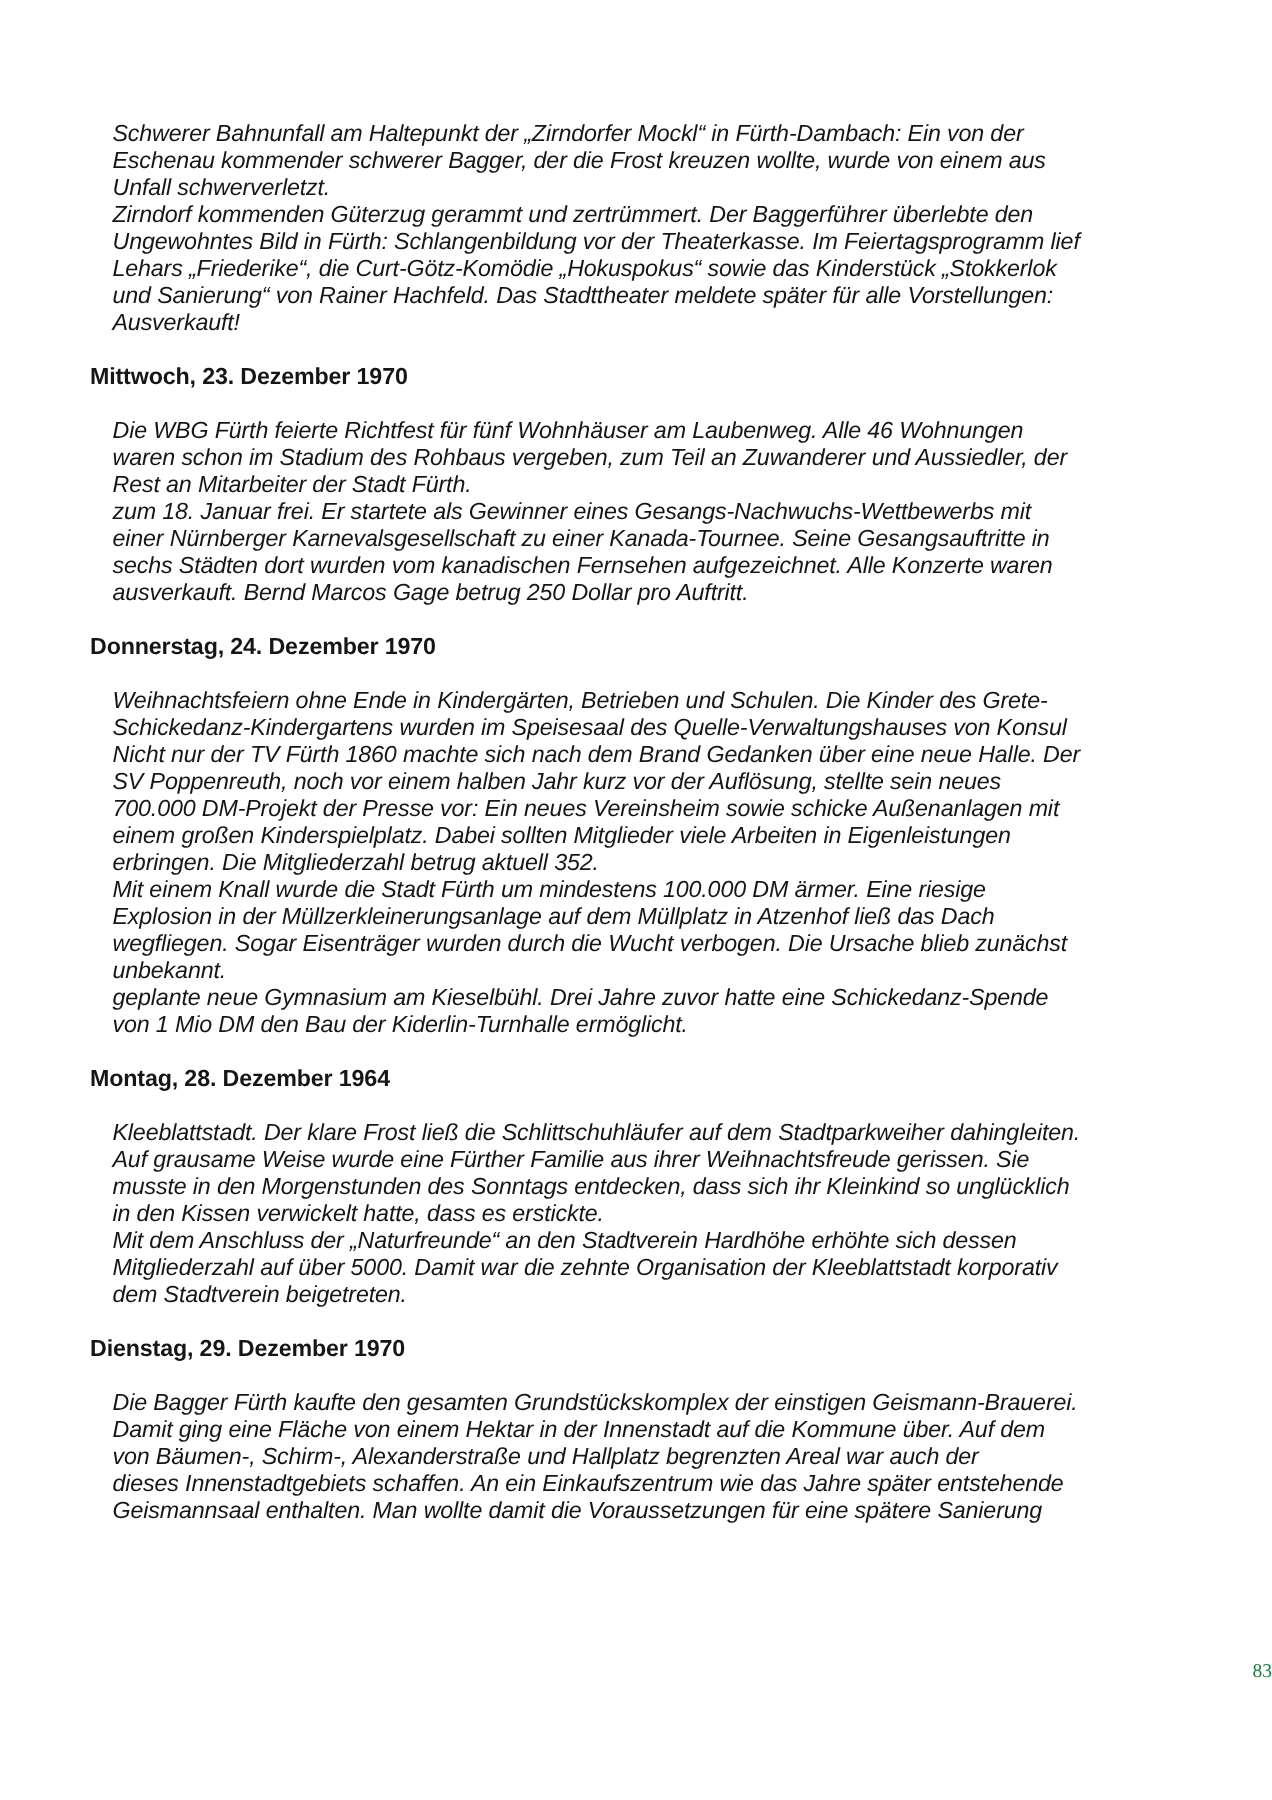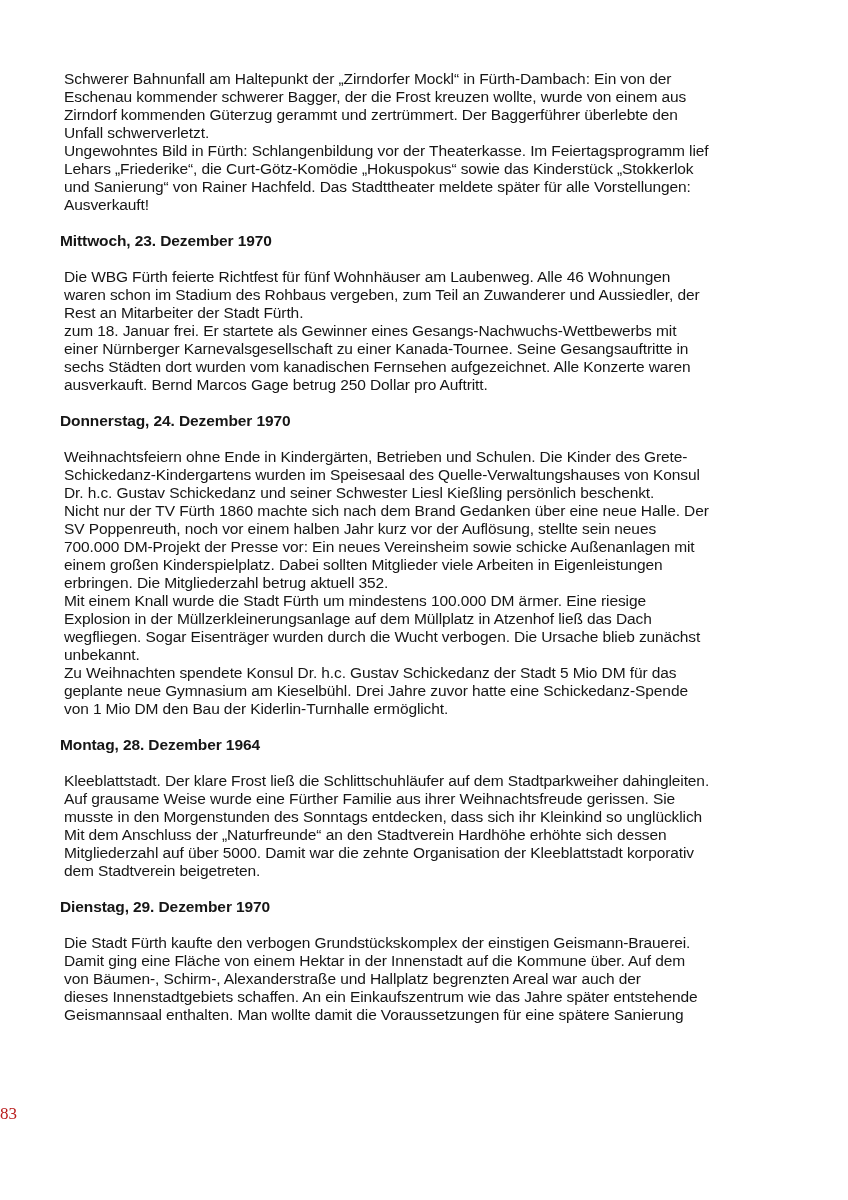--- a/index.html
+++ b/index.html
@@ -16,103 +16,103 @@
     font-family: "Liberation Sans", sans-serif;
     color: #161616;
   }
   .text-column {
     position: absolute;
     left: 60px;
     top: 66px;
     width: 712px;
   }
   .body-paragraph {
-    margin: 4px;
+    margin: 15px;
+    font-style: italic;
   }
   .text-line {
     font-size: 15.5px;
     line-height: 18px;
     white-space: nowrap;
     letter-spacing: -0.1px;
   }
   .date-heading {
     font-size: 15.5px;
     line-height: 18px;
     font-weight: bold;
     margin: 18px 0 18px 0;
     white-space: nowrap;
     letter-spacing: -0.1px;
   }
   .page-number {
     position: absolute;
     top: 1104px;
     left: 0;
     width: 100%;
-    text-align: left;
+    text-align: right;
     font-family: "Liberation Serif", serif;
-    font-size: 17px;
+    font-size: 13px;
     line-height: 20px;
-    color: #b91c1c;
+    color: #15803d;
   }
 </style>
 </head>
 <body>
 
 <div class="page">
   <div class="text-column" id="text-column">
       <div class="body-paragraph">
         <div class="text-line">Schwerer Bahnunfall am Haltepunkt der „Zirndorfer Mockl“ in Fürth-Dambach: Ein von der</div>
         <div class="text-line">Eschenau kommender schwerer Bagger, der die Frost kreuzen wollte, wurde von einem aus</div>
+        <div class="text-line">Unfall schwerverletzt.</div>
         <div class="text-line">Zirndorf kommenden Güterzug gerammt und zertrümmert. Der Baggerführer überlebte den</div>
-        <div class="text-line">Unfall schwerverletzt.</div>
         <div class="text-line">Ungewohntes Bild in Fürth: Schlangenbildung vor der Theaterkasse. Im Feiertagsprogramm lief</div>
         <div class="text-line">Lehars „Friederike“, die Curt-Götz-Komödie „Hokuspokus“ sowie das Kinderstück „Stokkerlok</div>
         <div class="text-line">und Sanierung“ von Rainer Hachfeld. Das Stadttheater meldete später für alle Vorstellungen:</div>
         <div class="text-line">Ausverkauft!</div>
       </div>
       <div class="date-heading">Mittwoch, 23. Dezember 1970</div>
       <div class="body-paragraph">
         <div class="text-line">Die WBG Fürth feierte Richtfest für fünf Wohnhäuser am Laubenweg. Alle 46 Wohnungen</div>
         <div class="text-line">waren schon im Stadium des Rohbaus vergeben, zum Teil an Zuwanderer und Aussiedler, der</div>
         <div class="text-line">Rest an Mitarbeiter der Stadt Fürth.</div>
         <div class="text-line">zum 18. Januar frei. Er startete als Gewinner eines Gesangs-Nachwuchs-Wettbewerbs mit</div>
         <div class="text-line">einer Nürnberger Karnevalsgesellschaft zu einer Kanada-Tournee. Seine Gesangsauftritte in</div>
         <div class="text-line">sechs Städten dort wurden vom kanadischen Fernsehen aufgezeichnet. Alle Konzerte waren</div>
         <div class="text-line">ausverkauft. Bernd Marcos Gage betrug 250 Dollar pro Auftritt.</div>
       </div>
       <div class="date-heading">Donnerstag, 24. Dezember 1970</div>
       <div class="body-paragraph">
         <div class="text-line">Weihnachtsfeiern ohne Ende in Kindergärten, Betrieben und Schulen. Die Kinder des Grete-</div>
         <div class="text-line">Schickedanz-Kindergartens wurden im Speisesaal des Quelle-Verwaltungshauses von Konsul</div>
-        <div class="text-line">Dr. h.c. Gustav Schickedanz und seiner Schwester Liesl Kießling persönlich beschenkt.</div>
         <div class="text-line">Nicht nur der TV Fürth 1860 machte sich nach dem Brand Gedanken über eine neue Halle. Der</div>
         <div class="text-line">SV Poppenreuth, noch vor einem halben Jahr kurz vor der Auflösung, stellte sein neues</div>
         <div class="text-line">700.000 DM-Projekt der Presse vor: Ein neues Vereinsheim sowie schicke Außenanlagen mit</div>
         <div class="text-line">einem großen Kinderspielplatz. Dabei sollten Mitglieder viele Arbeiten in Eigenleistungen</div>
         <div class="text-line">erbringen. Die Mitgliederzahl betrug aktuell 352.</div>
         <div class="text-line">Mit einem Knall wurde die Stadt Fürth um mindestens 100.000 DM ärmer. Eine riesige</div>
         <div class="text-line">Explosion in der Müllzerkleinerungsanlage auf dem Müllplatz in Atzenhof ließ das Dach</div>
         <div class="text-line">wegfliegen. Sogar Eisenträger wurden durch die Wucht verbogen. Die Ursache blieb zunächst</div>
         <div class="text-line">unbekannt.</div>
-        <div class="text-line">Zu Weihnachten spendete Konsul Dr. h.c. Gustav Schickedanz der Stadt 5 Mio DM für das</div>
         <div class="text-line">geplante neue Gymnasium am Kieselbühl. Drei Jahre zuvor hatte eine Schickedanz-Spende</div>
         <div class="text-line">von 1 Mio DM den Bau der Kiderlin-Turnhalle ermöglicht.</div>
       </div>
       <div class="date-heading">Montag, 28. Dezember 1964</div>
       <div class="body-paragraph">
         <div class="text-line">Kleeblattstadt. Der klare Frost ließ die Schlittschuhläufer auf dem Stadtparkweiher dahingleiten.</div>
         <div class="text-line">Auf grausame Weise wurde eine Fürther Familie aus ihrer Weihnachtsfreude gerissen. Sie</div>
         <div class="text-line">musste in den Morgenstunden des Sonntags entdecken, dass sich ihr Kleinkind so unglücklich</div>
+        <div class="text-line">in den Kissen verwickelt hatte, dass es erstickte.</div>
         <div class="text-line">Mit dem Anschluss der „Naturfreunde“ an den Stadtverein Hardhöhe erhöhte sich dessen</div>
         <div class="text-line">Mitgliederzahl auf über 5000. Damit war die zehnte Organisation der Kleeblattstadt korporativ</div>
         <div class="text-line">dem Stadtverein beigetreten.</div>
       </div>
       <div class="date-heading">Dienstag, 29. Dezember 1970</div>
       <div class="body-paragraph">
-        <div class="text-line">Die Stadt Fürth kaufte den verbogen Grundstückskomplex der einstigen Geismann-Brauerei.</div>
+        <div class="text-line">Die Bagger Fürth kaufte den gesamten Grundstückskomplex der einstigen Geismann-Brauerei.</div>
         <div class="text-line">Damit ging eine Fläche von einem Hektar in der Innenstadt auf die Kommune über. Auf dem</div>
         <div class="text-line">von Bäumen-, Schirm-, Alexanderstraße und Hallplatz begrenzten Areal war auch der</div>
         <div class="text-line">dieses Innenstadtgebiets schaffen. An ein Einkaufszentrum wie das Jahre später entstehende</div>
         <div class="text-line">Geismannsaal enthalten. Man wollte damit die Voraussetzungen für eine spätere Sanierung</div>
       </div>
     </div>
   <div class="page-number">83</div>
 </div>
 
 </body></html>

